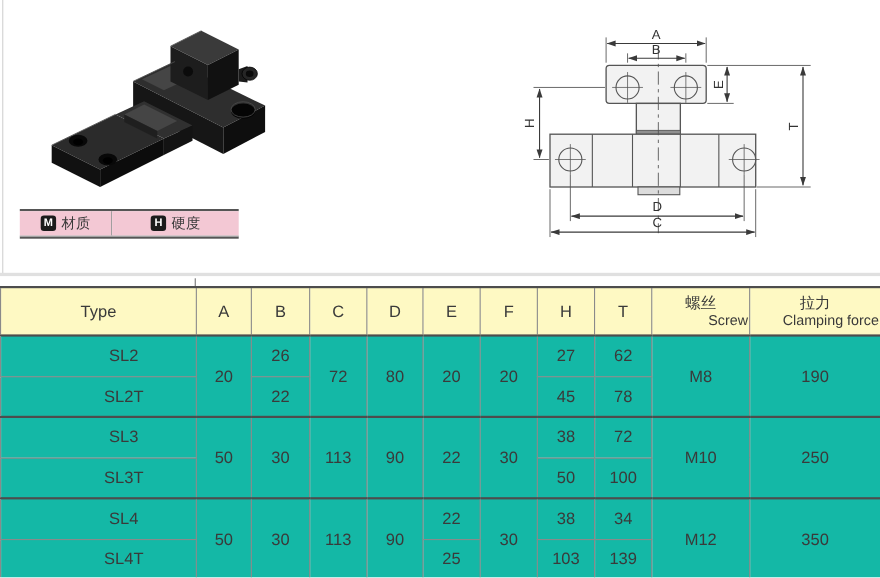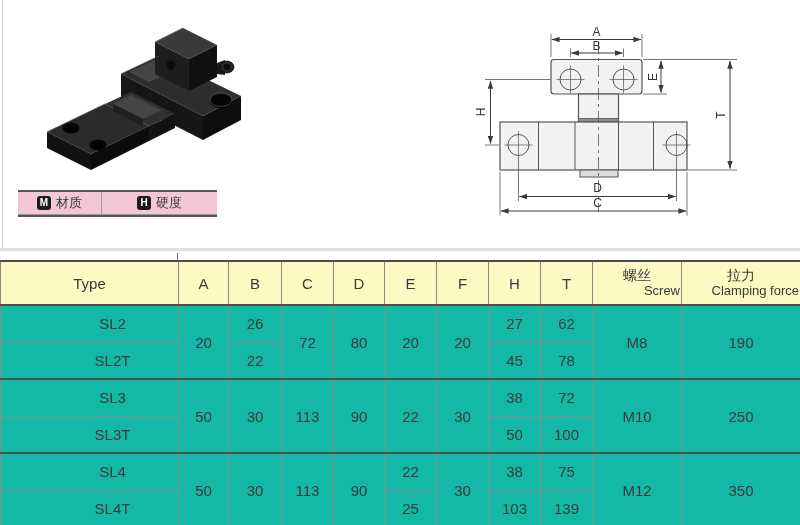--- a/index.html
+++ b/index.html
@@ -270,21 +270,21 @@
 
       <tr class="gs">
         <td class="type">SL4</td>
         <td rowspan="2">50</td>
         <td rowspan="2">30</td>
         <td rowspan="2">113</td>
         <td rowspan="2">90</td>
         <td>22</td>
         <td rowspan="2">30</td>
         <td>38</td>
-        <td>75</td>
+        <td>34</td>
         <td rowspan="2">M12</td>
         <td rowspan="2">350</td>
       </tr>
       <tr>
         <td class="type">SL4T</td>
         <td>25</td>
         <td>103</td>
         <td>139</td>
       </tr>
     </tbody>

